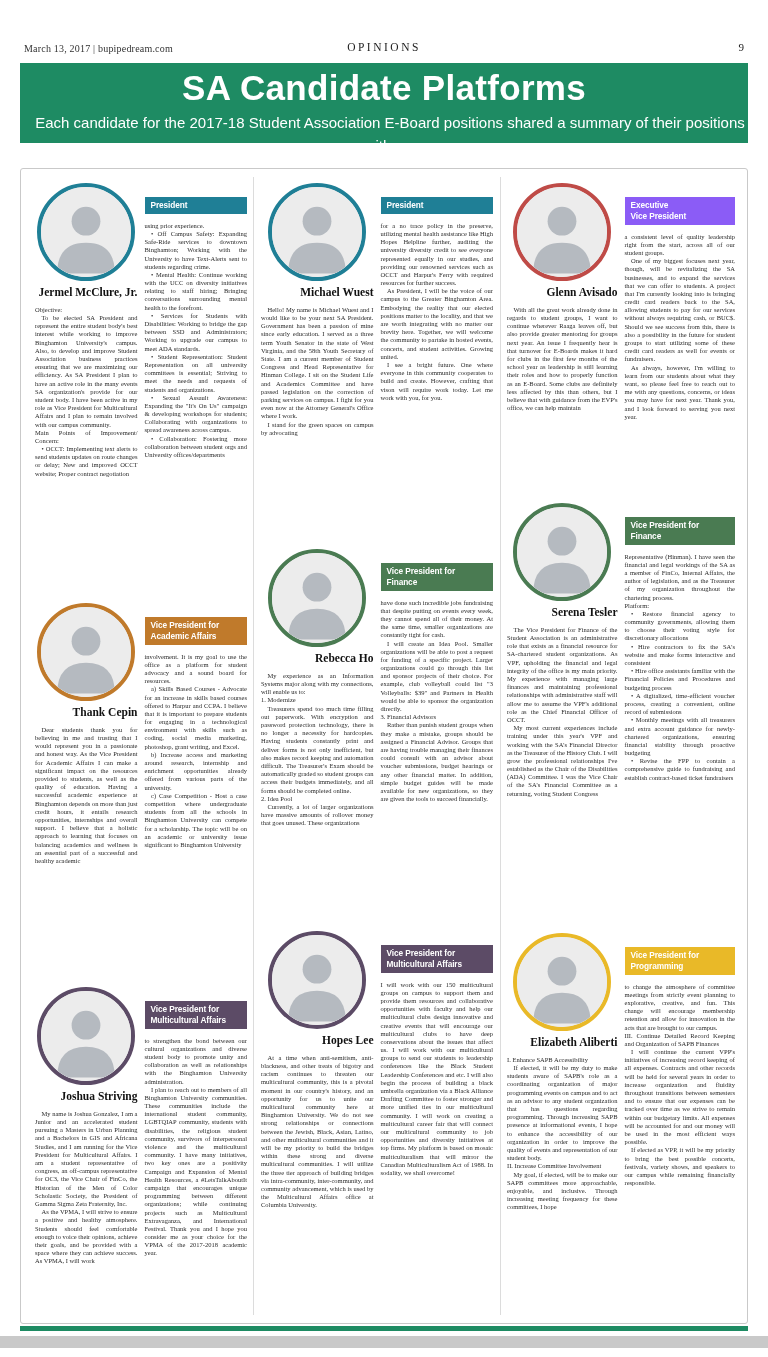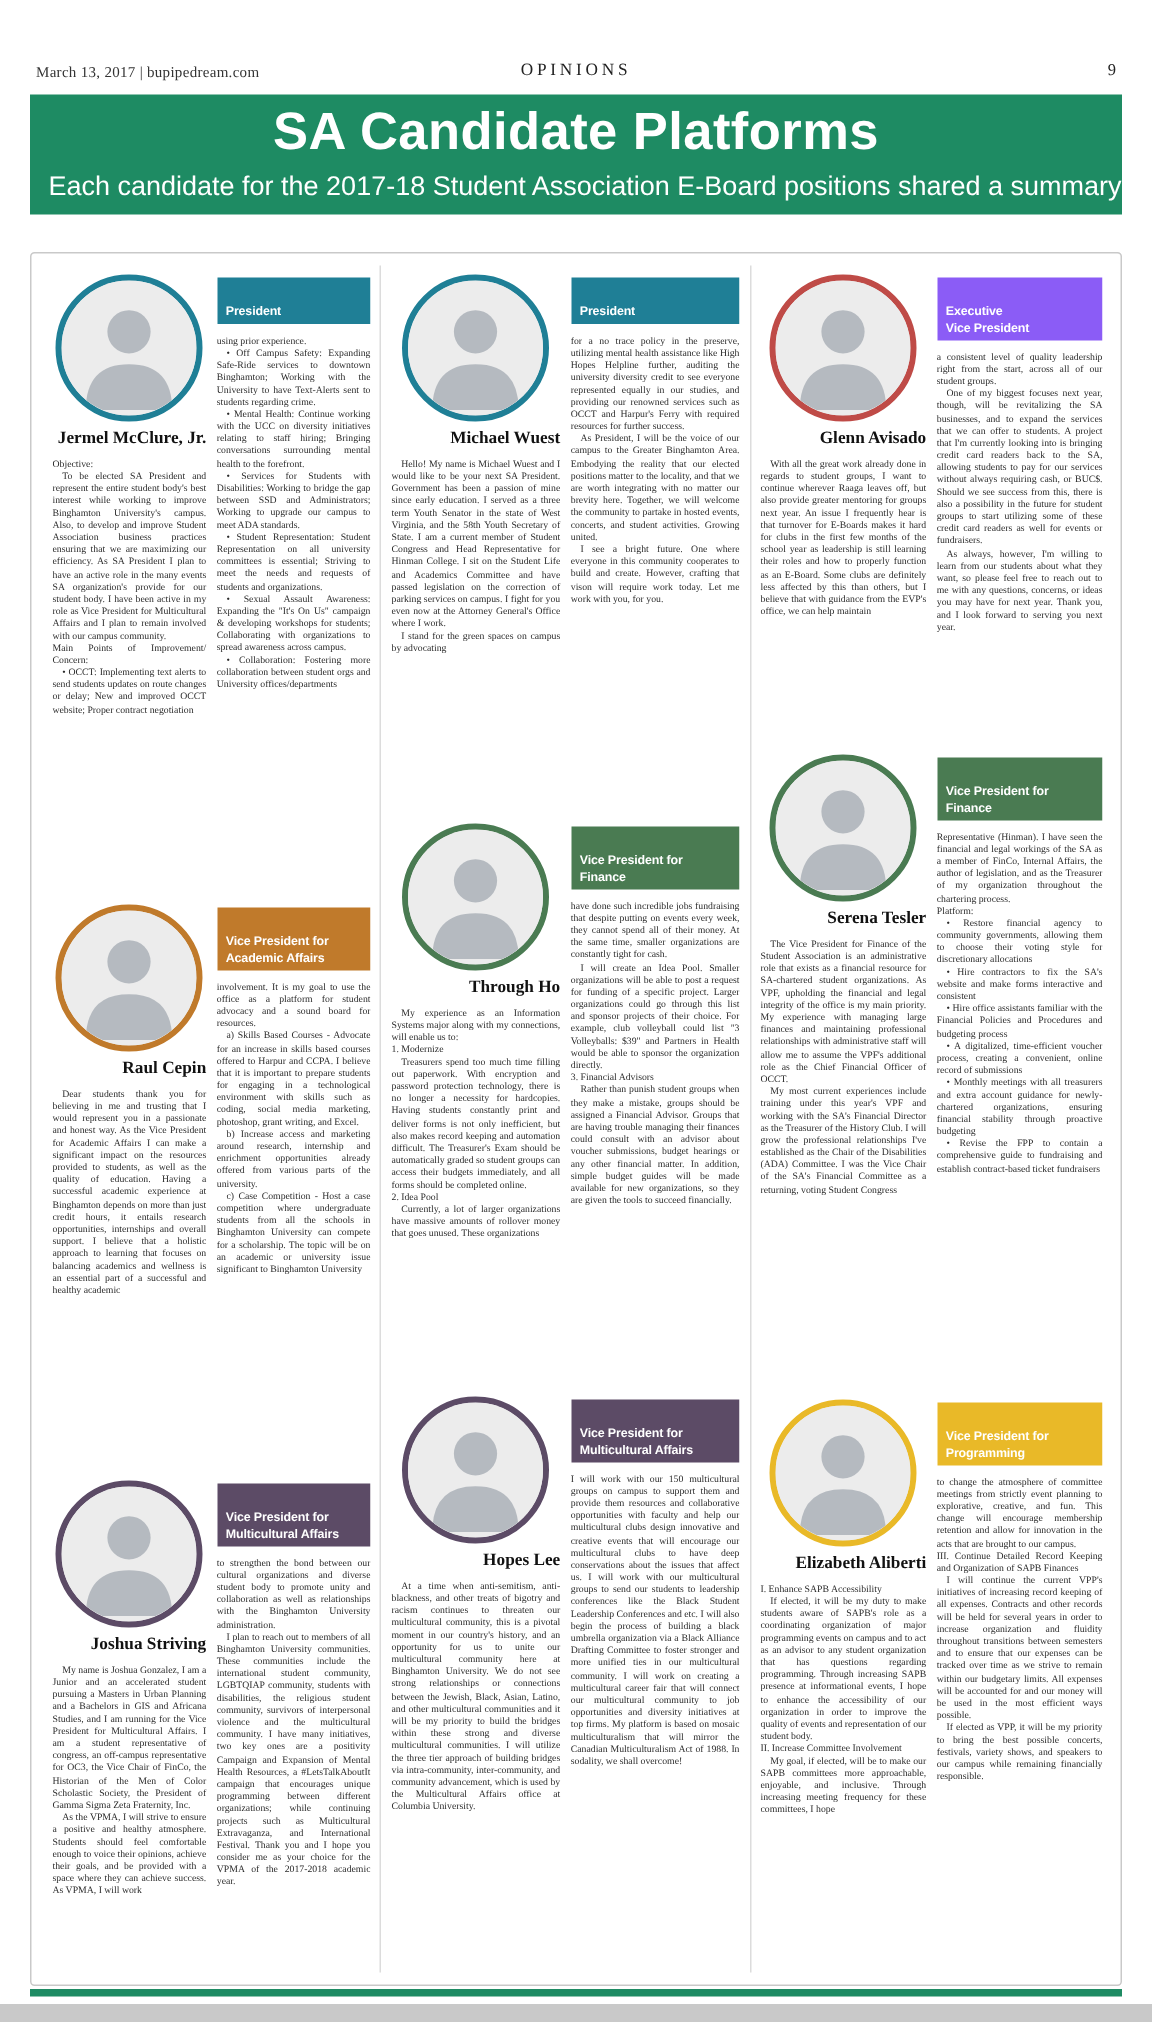--- a/index.html
+++ b/index.html
@@ -10,21 +10,21 @@
   .masthead{position:absolute;top:40px;left:24px;right:24px;height:18px;}
   .mh-left{position:absolute;left:0;top:3px;font-size:10px;color:#333;letter-spacing:.2px;}
   .mh-center{position:absolute;left:0;right:0;top:1px;text-align:center;font-size:11.5px;
              letter-spacing:2.5px;color:#222;}
   .mh-right{position:absolute;right:0;top:1px;font-size:11px;color:#222;}
 
   
   .banner{position:absolute;left:20px;right:20px;top:63px;height:80px;background:#1E8B63;
           color:#fff;text-align:center;font-family:"Liberation Sans", sans-serif;}
   .banner-title{font-size:35px;font-weight:bold;margin-top:5px;letter-spacing:.3px;}
-  .banner-sub{font-size:18px;line-height:1.55;margin-top:3px;margin-left:12px;}
+  .banner-sub{font-size:15px;line-height:1.55;margin-top:3px;margin-left:12px;}
 
   
   .content-box{position:absolute;left:20px;right:20px;top:168px;height:1154px;background:#fff;
                border:1px solid #c9c9c9;border-radius:3px;}
   .vdiv{position:absolute;top:8px;bottom:8px;width:1px;background:#dcdcdc;}
   #vdiv1{left:232px;} #vdiv2{left:479px;}
 
   
   .sec{position:absolute;overflow:hidden;display:grid;grid-template-columns:1fr 1fr;
        column-gap:7px;align-content:start;}
@@ -36,21 +36,21 @@
   #sec-eric     {left:240px;top:760px; width:232px;height:390px;}
   #sec-glenn    {left:486px;top:12px;  width:228px;height:320px;}
   #sec-serena   {left:486px;top:332px; width:228px;height:430px;}
   #sec-elizabeth{left:486px;top:762px; width:228px;height:388px;}
 
   .photo{width:90px;height:90px;border-radius:50%;border:4px solid #888;margin:2px auto 5px;
          background:#ececec;overflow:hidden;}
   .photo svg{display:block;width:100%;height:100%;}
   .name{text-align:right;font-weight:bold;font-size:11.5px;line-height:1.12;margin:0 0 7px;color:#111;}
 
-  .ribbon{position:relative;margin:4px 0 8px;padding:17px 4px 3px 6px;color:#fff;
+  .ribbon{position:relative;margin:16px 0 8px;padding:3px 4px 3px 6px;color:#fff;
           font-family:"Liberation Sans", sans-serif;font-weight:bold;font-size:8.3px;
           line-height:1.3;white-space:pre;letter-spacing:-.1px;}
 
   .bt{font-size:6.5px;line-height:1.26;text-align:justify;white-space:pre-line;color:#2a2a2a;}
 
   
   .a-teal   .photo{border-color:#1F7F96}.a-teal   .ribbon{background:#1F7F96}
   .a-red    .photo{border-color:#BF4B47}.a-red    .ribbon{background:#8b5cf6}
   .a-orange .photo{border-color:#C07A2B}.a-orange .ribbon{background:#C07A2B}
   .a-green  .photo{border-color:#4A7B52}.a-green  .ribbon{background:#4A7B52}
@@ -152,21 +152,21 @@
 
   <section class="sec a-orange" id="sec-raul">
     <div class="cl">
       <div class="photo">
         <svg viewBox="0 0 100 100">
             <rect width="100" height="100" fill="#ececec"></rect>
             <circle cx="50" cy="38" r="16" fill="#b5bac0"></circle>
             <path d="M18 96 Q18 62 50 62 Q82 62 82 96 Z" fill="#b5bac0"></path>
           </svg>
       </div>
-      <div class="name">Raul Cepin</div>
+      <div class="name">Thank Cepin</div>
       <div class="bt"> Dear students thank you for believing in me and trusting that I would represent you in a passionate and honest way. As the Vice President for Academic Affairs I can make a significant impact on the resources provided to students, as well as the quality of education. Having a successful academic experience at Binghamton depends on more than just credit hours, it entails research opportunities, internships and overall support. I believe that a holistic approach to learning that focuses on balancing academics and wellness is an essential part of a successful and healthy academic</div>
     </div>
     <div class="cr">
       <div class="ribbon"><span>Vice President for
 Academic Affairs</span></div>
       <div class="bt">involvement. It is my goal to use the office as a platform for student advocacy and a sound board for resources.
  a) Skills Based Courses - Advocate for an increase in skills based courses offered to Harpur and CCPA. I believe that it is important to prepare students for engaging in a technological environment with skills such as coding, social media marketing, photoshop, grant writing, and Excel.
  b) Increase access and marketing around research, internship and enrichment opportunities already offered from various parts of the university.
  c) Case Competition - Host a case competition where undergraduate students from all the schools in Binghamton University can compete for a scholarship. The topic will be on an academic or university issue significant to Binghamton University</div>
     </div>
@@ -174,21 +174,21 @@
 
   <section class="sec a-green" id="sec-rebecca">
     <div class="cl">
       <div class="photo">
         <svg viewBox="0 0 100 100">
             <rect width="100" height="100" fill="#ececec"></rect>
             <circle cx="50" cy="38" r="16" fill="#b5bac0"></circle>
             <path d="M18 96 Q18 62 50 62 Q82 62 82 96 Z" fill="#b5bac0"></path>
           </svg>
       </div>
-      <div class="name">Through Ho</div>
+      <div class="name">Rebecca Ho</div>
       <div class="bt"> My experience as an Information Systems major along with my connections, will enable us to:
 1. Modernize
  Treasurers spend too much time filling out paperwork. With encryption and password protection technology, there is no longer a necessity for hardcopies. Having students constantly print and deliver forms is not only inefficient, but also makes record keeping and automation difficult. The Treasurer's Exam should be automatically graded so student groups can access their budgets immediately, and all forms should be completed online.
 2. Idea Pool
  Currently, a lot of larger organizations have massive amounts of rollover money that goes unused. These organizations</div>
     </div>
     <div class="cr">
       <div class="ribbon"><span>Vice President for
 Finance</span></div>
       <div class="bt">have done such incredible jobs fundraising that despite putting on events every week, they cannot spend all of their money. At the same time, smaller organizations are constantly tight for cash.

